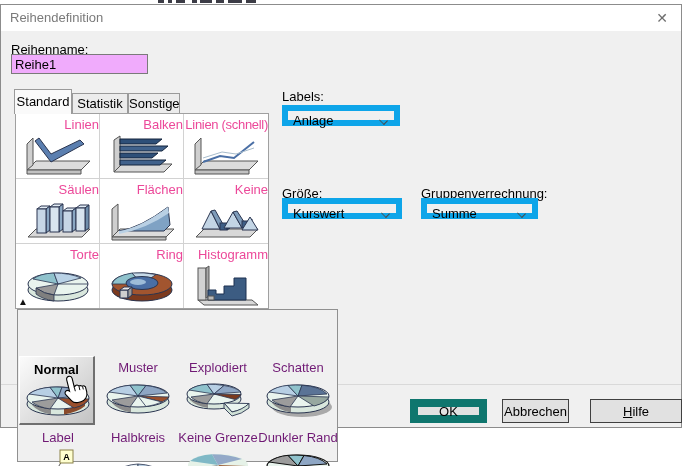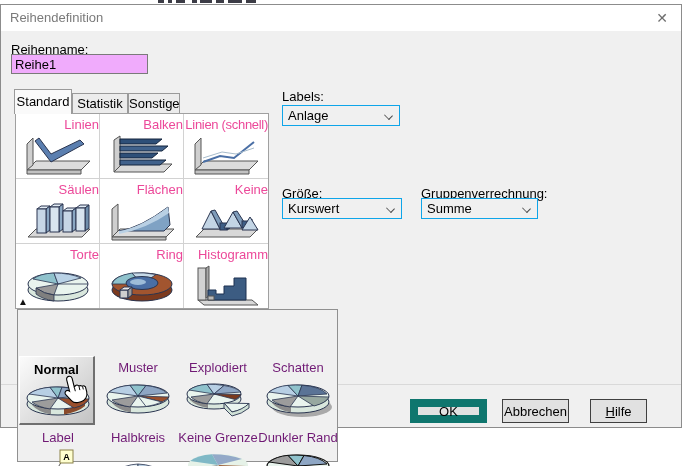--- a/index.html
+++ b/index.html
@@ -36,40 +36,40 @@
               background:#fff; border:1px solid #a0a0a0; display:grid;
               grid-template-columns:repeat(3,1fr); grid-template-rows:repeat(3,1fr); z-index:1; }
   .tcell { border-right:1px solid #d2d2d2; border-bottom:1px solid #d2d2d2;
            text-align:center; padding-top:3px; cursor:pointer; overflow:visible; }
   .tcell:nth-child(3n) { border-right:none; }
   .tcell:nth-child(n+7) { border-bottom:none; }
   .tlabel { color:#ec4899; height:17px; white-space:nowrap;text-align:right; }
   .tcell svg, .pcell svg { display:block; margin:0 auto; }
 
   .flabel { position:absolute; }
-  .combo { position:absolute; height:21px; background:#f0f0f0; border:1px solid #0ea5e9;
+  .combo { position:absolute; height:21px; background:#f0f0f0; border:6px solid #0ea5e9;
            padding:2px 18px 0 5px; cursor:pointer; }
   .combo .chev { position:absolute; right:7px; top:6px; width:7px; height:7px;
                  border-right:1px solid #4a4a4a; border-bottom:1px solid #4a4a4a;
                  transform:rotate(45deg) scale(1,.8); }
   .combo-labels { left:281px; top:100px; width:118px; }
   .flabel-labels { left:281px; top:84px; }
   .combo-groesse { left:281px; top:193px; width:120px; }
   .flabel-groesse { left:281px; top:181px; }
   .combo-gruppe { left:420px; top:193px; width:117px; }
   .flabel-gruppe { left:420px; top:181px; }
 
   .divider { position:absolute; left:0; top:379px; width:680px; height:1px; background:#d9d9d9; }
 
   .btn { position:absolute; top:394px; height:24px; background:#e1e1e1;
          border:1px solid #404040; text-align:center; cursor:pointer; font-size:13px;
          display:flex; align-items:center; justify-content:center; }
   .btn-ok { left:409px; width:77px; border:8px solid #0f766e; }
   .btn-cancel { left:501px; width:67px; }
-  .btn-help { left:589px; width:57px; }
+  .btn-help { left:589px; width:92px; }
   .btn-help span { display:block; }
   .btn-help span::first-letter { text-decoration:underline; }
 
   
   .flyout-arrow { position:absolute; left:18px; top:296px; z-index:6; font-size:10px; color:#111; }
   .popup { position:absolute; left:17px; top:309px; width:321px; height:153px;
            background:#f0f0f0; border:1px solid #909090; z-index:5; }
   .pcell { position:absolute; width:80px; text-align:center; cursor:pointer;margin-top:36px; }
   .plabel { color:#701a75; height:17px; white-space:nowrap; font-size:13px; }
   .pcell-selected { left:1px; top:10px; width:76px; height:69px; padding-top:5px;

